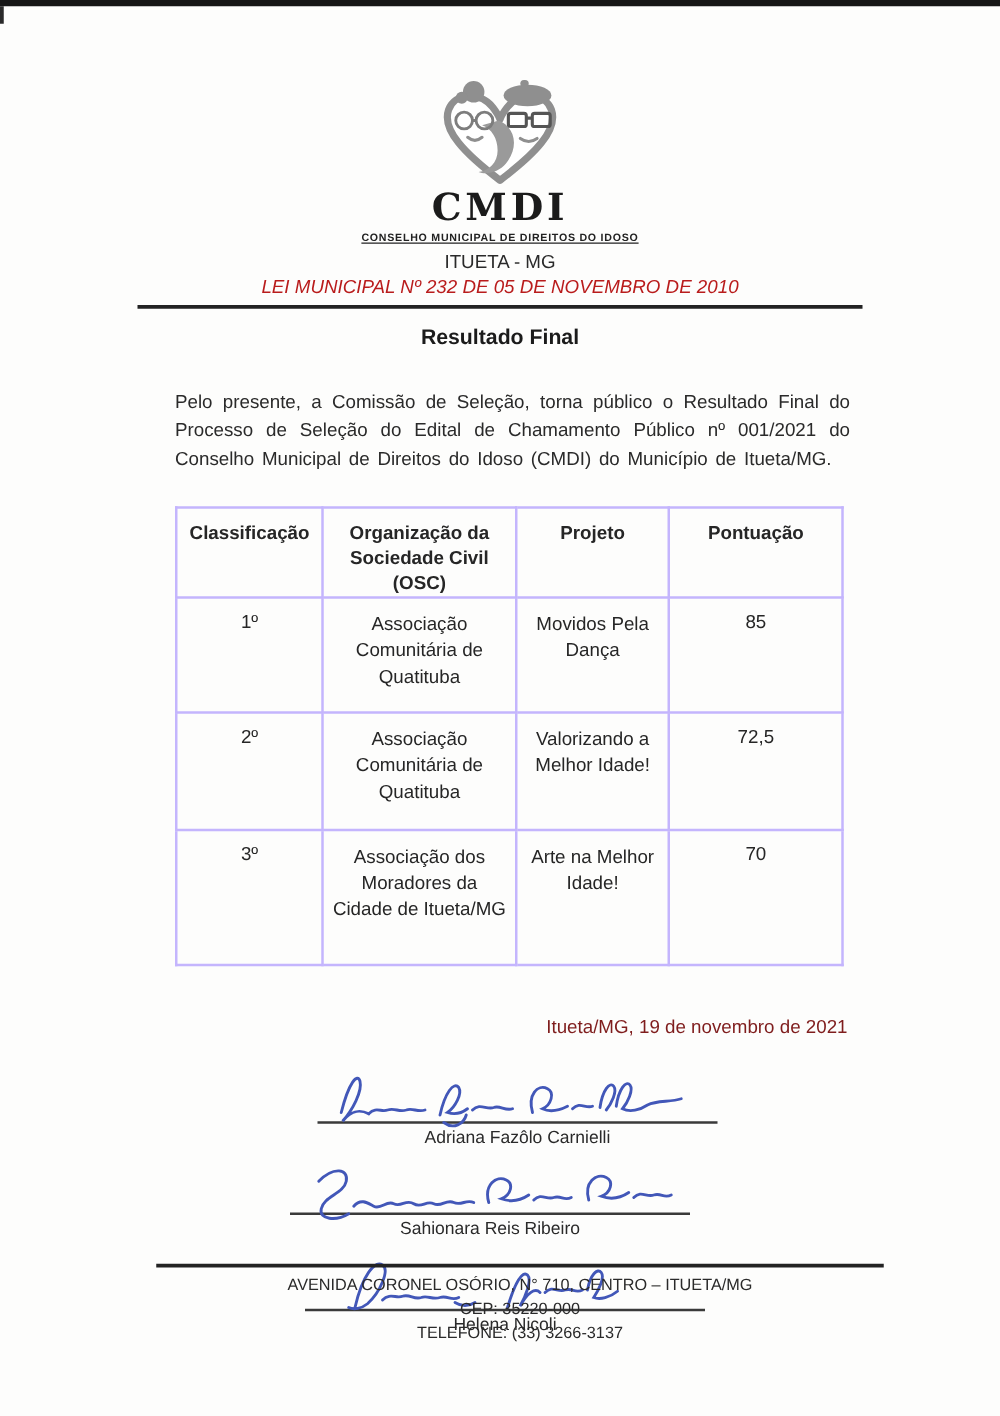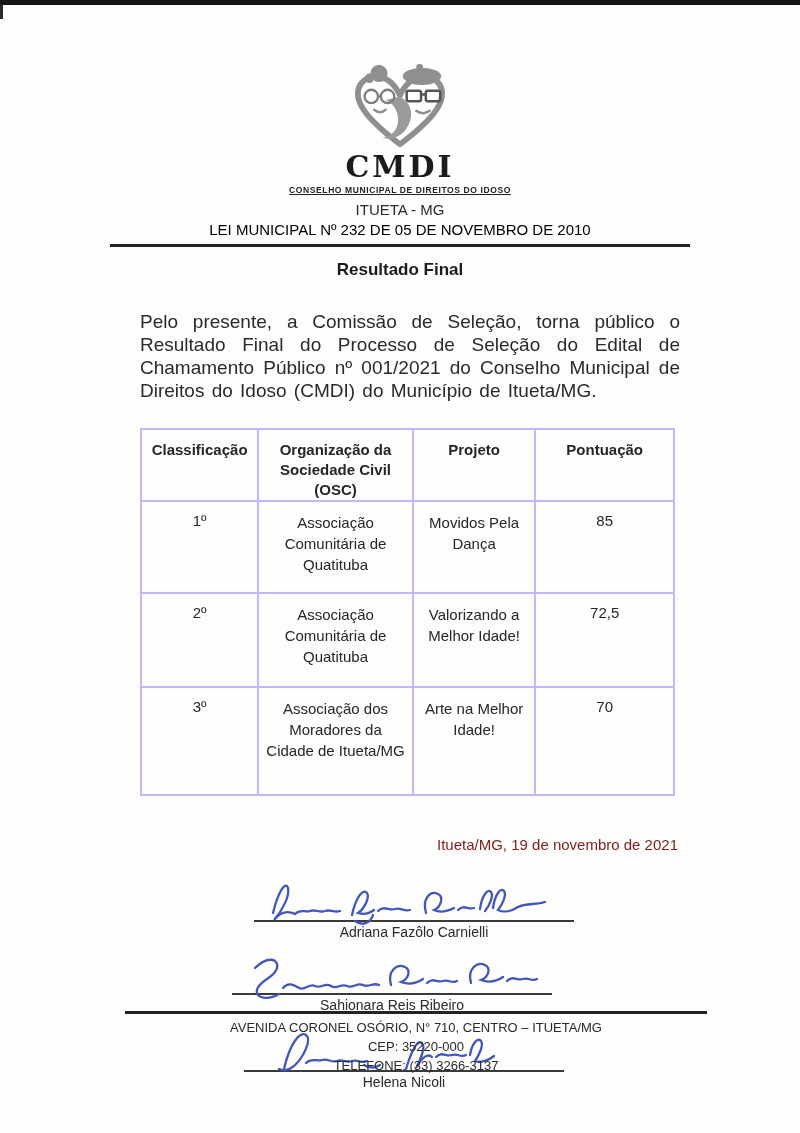--- a/index.html
+++ b/index.html
@@ -15,28 +15,28 @@
   .logo-wrap{line-height:0;}
   .logo-acronym{
     font-family:"DejaVu Serif","Liberation Serif",serif;
     font-weight:700;font-size:30px;letter-spacing:3px;color:#1b1b1b;
     line-height:1;margin-top:2px;
   }
   .logo-subtitle{
     font-size:8.5px;font-weight:700;letter-spacing:.6px;color:#222;margin-top:3px;text-decoration:underline;
   }
   .header-city{font-size:15px;margin-top:6px;color:#2a2a2a;}
-  .header-law{font-size:15px;margin-top:3px;color:#000000;}
+  .header-law{font-size:15px;margin-top:3px;color:#b91c1c;font-style:italic;}
   .header-rule{width:580px;height:3px;background:#232323;margin:6px auto 0 auto;}
 
   .doc-title{font-size:17px;font-weight:700;text-align:center;margin-top:13px;color:#1b1b1b;}
 
   .paragraph{
     margin:30px 120px 0 140px;width:540px;
-    font-size:19px;line-height:23px;text-align:justify;color:#2a2a2a;
+    font-size:15px;line-height:23px;text-align:justify;color:#2a2a2a;
     word-spacing:2px;
   }
 
   table.results{
     border-collapse:collapse;margin-left:140px;margin-top:26px;
     width:535px;table-layout:fixed;
   }
   table.results th,table.results td{
     border:2px solid #c4b5fd;vertical-align:top;text-align:center;
     font-size:15px;color:#262626;padding:10px 6px 0 6px;

